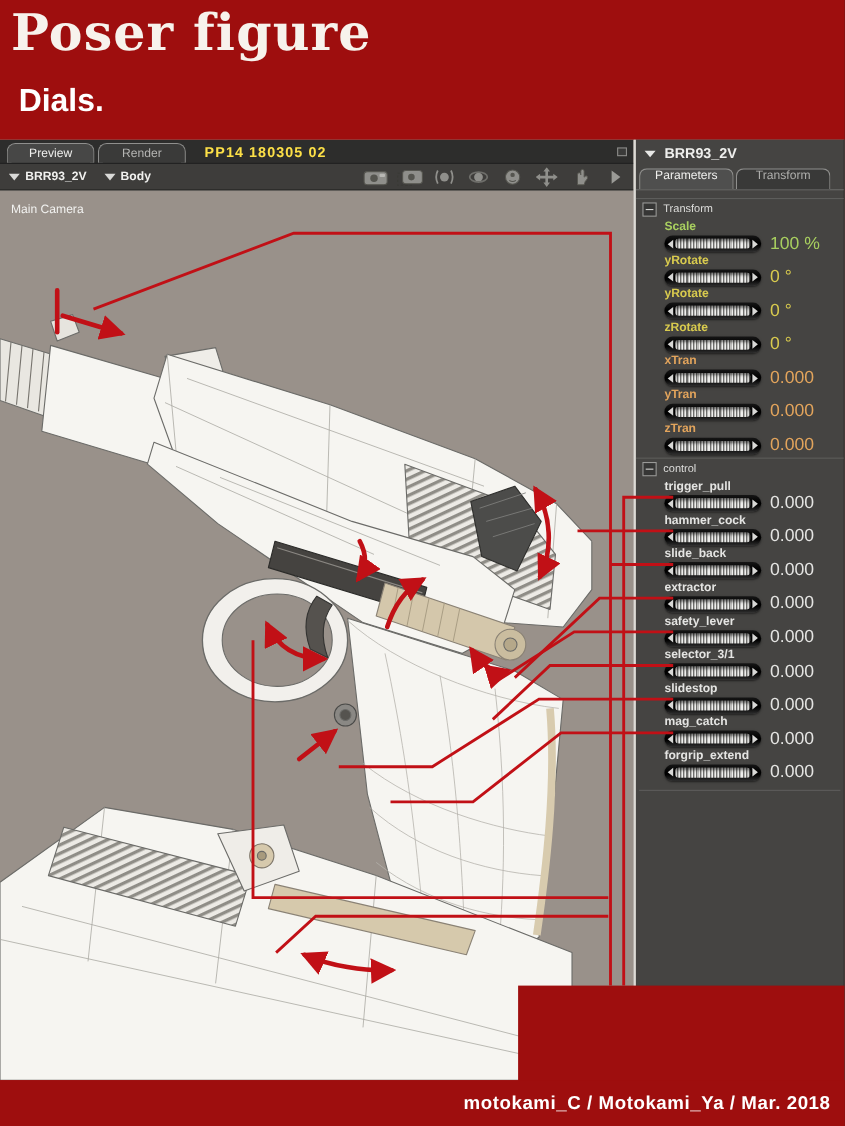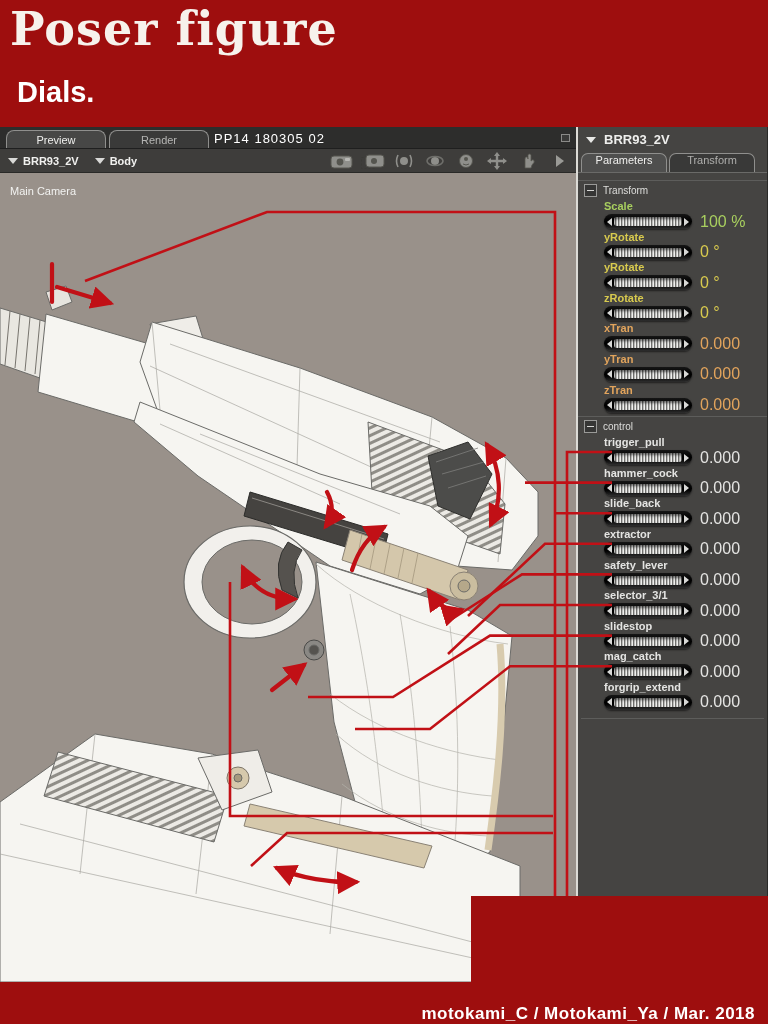--- a/index.html
+++ b/index.html
@@ -12,25 +12,25 @@
   .banner .title{position:absolute;left:10px;top:2px;color:#f7f2ec;font-family:"DejaVu Serif",serif;
                  font-size:46px;font-weight:700;letter-spacing:1px;}
   .banner .subtitle{position:absolute;left:17px;top:76px;color:#ffffff;font-size:29px;font-weight:bold;}
 
   
   .app{position:absolute;left:0;top:127px;width:768px;height:855px;background:#99918a;}
   .left{position:absolute;left:0;top:0;width:576px;height:855px;overflow:hidden;}
 
   .tabrow{position:relative;height:22px;background:#2d2d2c;border-bottom:1px solid #1f1f1f;
           display:flex;align-items:flex-end;padding-left:6px;}
-  .vtab{width:100px;height:18px;margin-right:3px;border:1px solid #8f8f8d;border-bottom:none;
+  .vtab{width:80px;height:18px;margin-right:3px;border:1px solid #8f8f8d;border-bottom:none;
         border-radius:8px 8px 0 0;background:#3a3a39;display:flex;align-items:center;justify-content:center;
         font-size:11px;color:#b5b5b3;}
   .vtab.active{background:#474746;color:#efefed;}
-  .doctitle{margin-left:2px;margin-bottom:2px;color:#ffffff;font-size:13px;font-weight:normal;letter-spacing:1px;}
+  .doctitle{margin-left:14px;margin-bottom:2px;color:#fde047;font-size:13px;font-weight:bold;letter-spacing:1px;}
   .winicon{margin-left:auto;margin-right:6px;margin-bottom:6px;width:9px;height:8px;border:1px solid #8a8a88;background:#3a3a39;}
 
   .toolrow{position:relative;height:24px;background:#3e3d3b;display:flex;align-items:center;
            padding:0 4px 0 8px;border-bottom:1px solid #2a2a28;}
   .dd{display:flex;align-items:center;margin-right:16px;cursor:pointer;}
   .tri-down{width:0;height:0;border-left:5px solid transparent;border-right:5px solid transparent;
             border-top:6px solid #d9d9d7;margin-right:5px;}
   .ddlabel{color:#f1f1ef;font-size:11px;font-weight:bold;}
   .camicons{margin-left:auto;display:flex;align-items:center;gap:5px;}
   .ticon{width:26px;height:18px;display:flex;align-items:center;justify-content:center;cursor:pointer;}
@@ -72,21 +72,21 @@
   .arr.l{border-right:5px solid #d8d8d6;margin-right:2px;}
   .arr.r{border-left:5px solid #d8d8d6;margin-left:2px;}
   .dval{margin-left:8px;font-size:16px;}
   .c-green{color:#a8cf5f;} .c-yellow{color:#d8ca4e;} .c-orange{color:#e2a45c;} .c-white{color:#e4e4e2;}
   .enddiv{height:1px;background:#5d5d5b;margin:6px 3px 0 3px;}
 
   
   .annotations{position:absolute;left:0;top:127px;z-index:5;pointer-events:none;}
   .redblock{position:absolute;left:471px;top:896px;width:297px;height:128px;background:#9e0e0e;z-index:6;}
   .footer{position:absolute;left:0;top:982px;width:768px;height:42px;background:#9e0e0e;z-index:7;
-          display:flex;align-items:flex-end;justify-content:flex-end;padding-right:13px;}
+          display:flex;align-items:center;justify-content:flex-end;padding-right:13px;}
   .footer span{color:#ffffff;font-size:17px;font-weight:bold;letter-spacing:.5px;}
 </style>
 </head>
 <body>
 
 <div class="page">
 
   <div class="banner">
     <div class="title">Poser figure</div>
     <div class="subtitle">Dials.</div>

